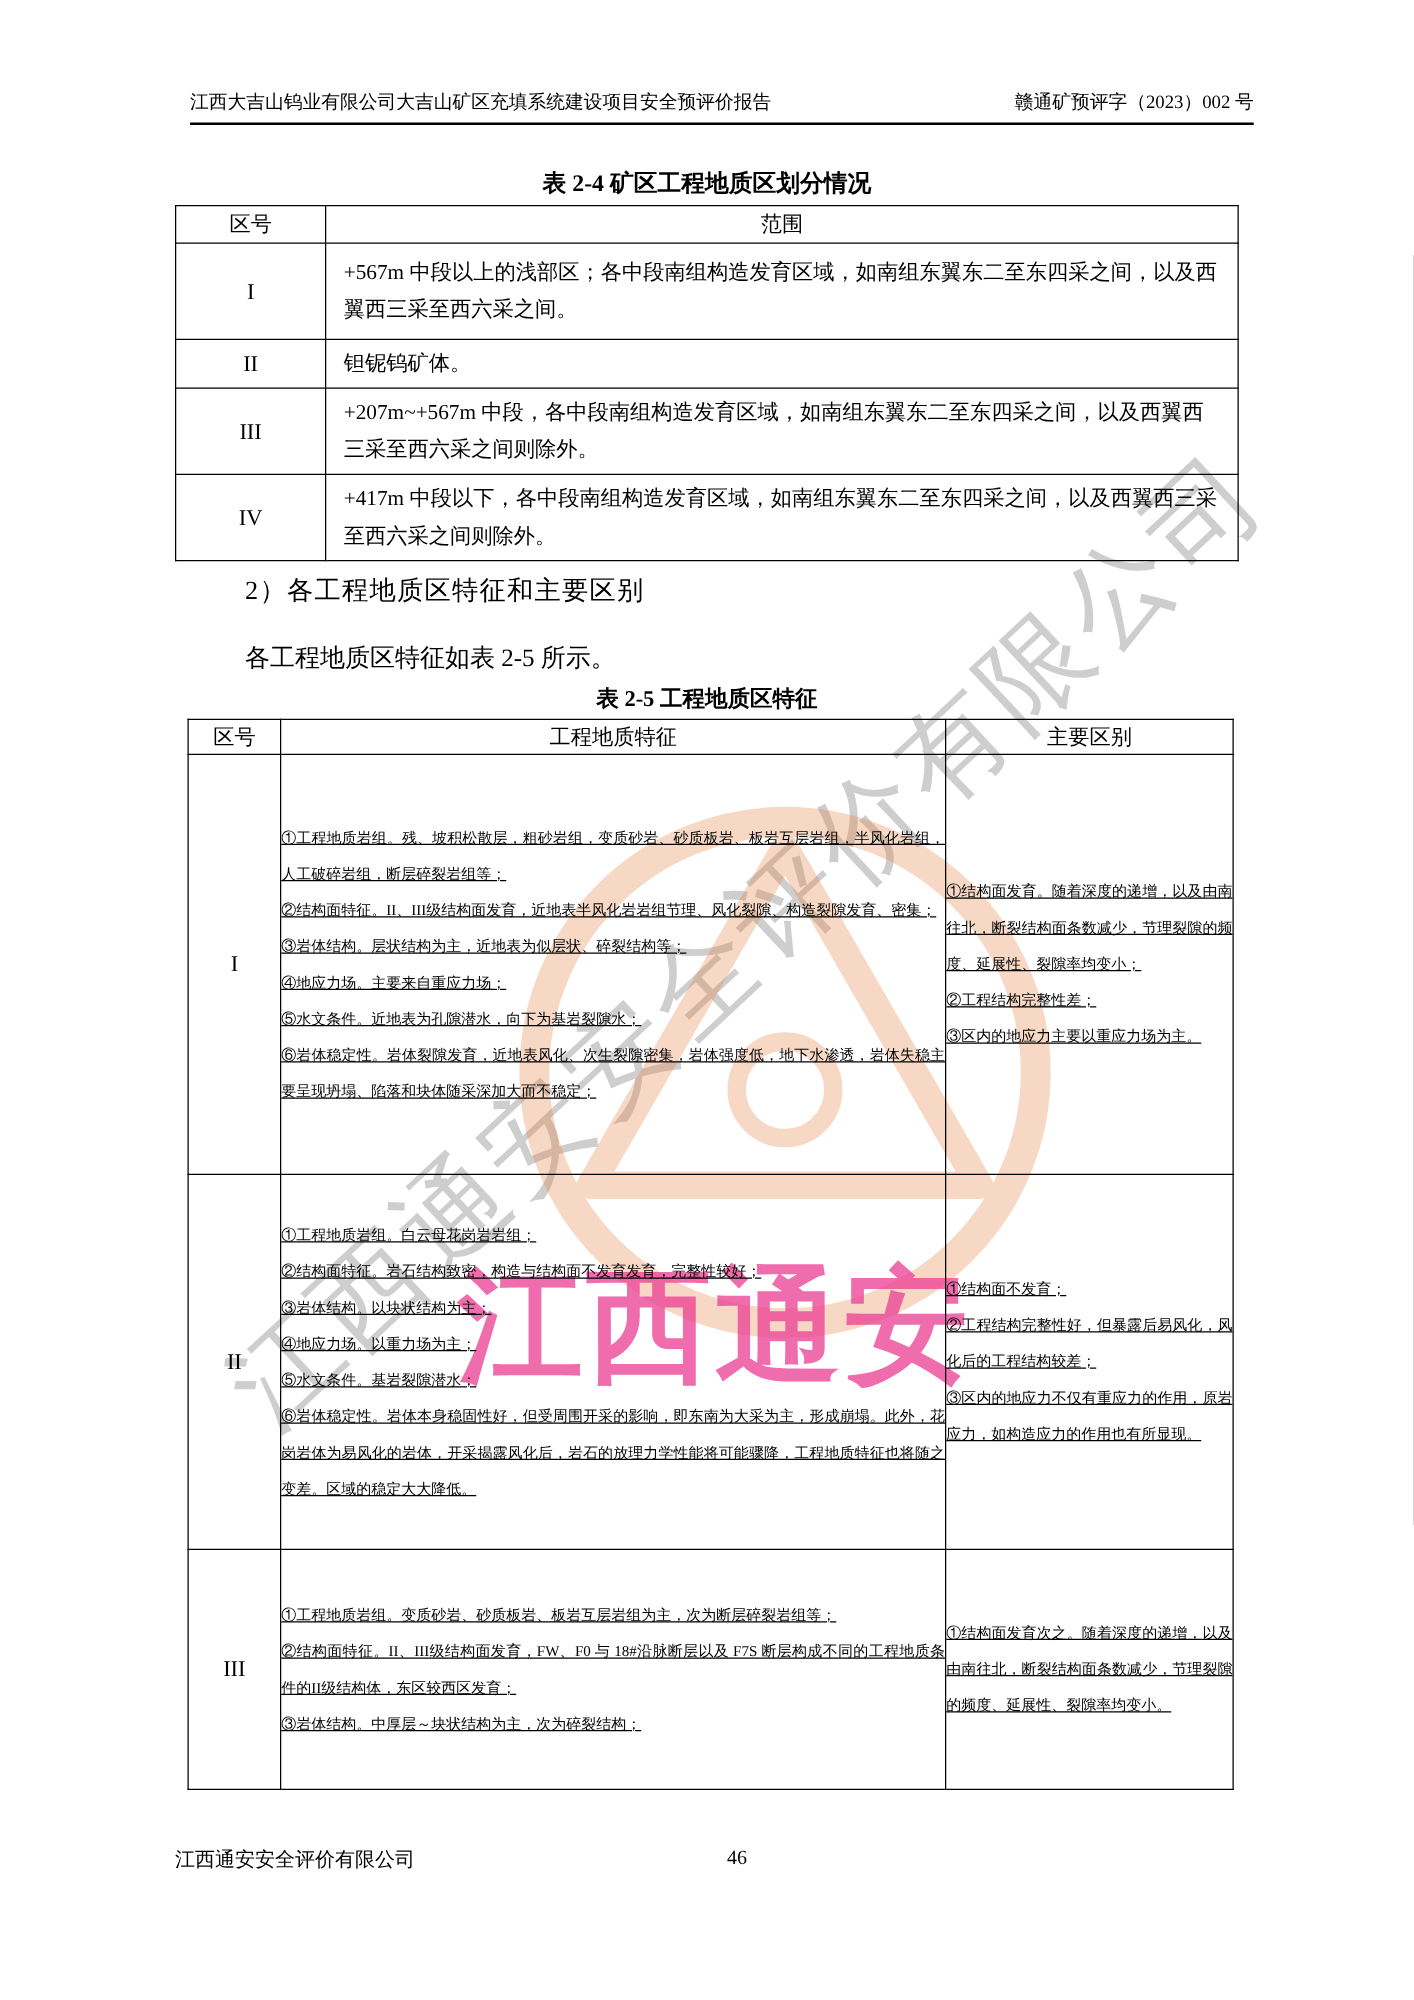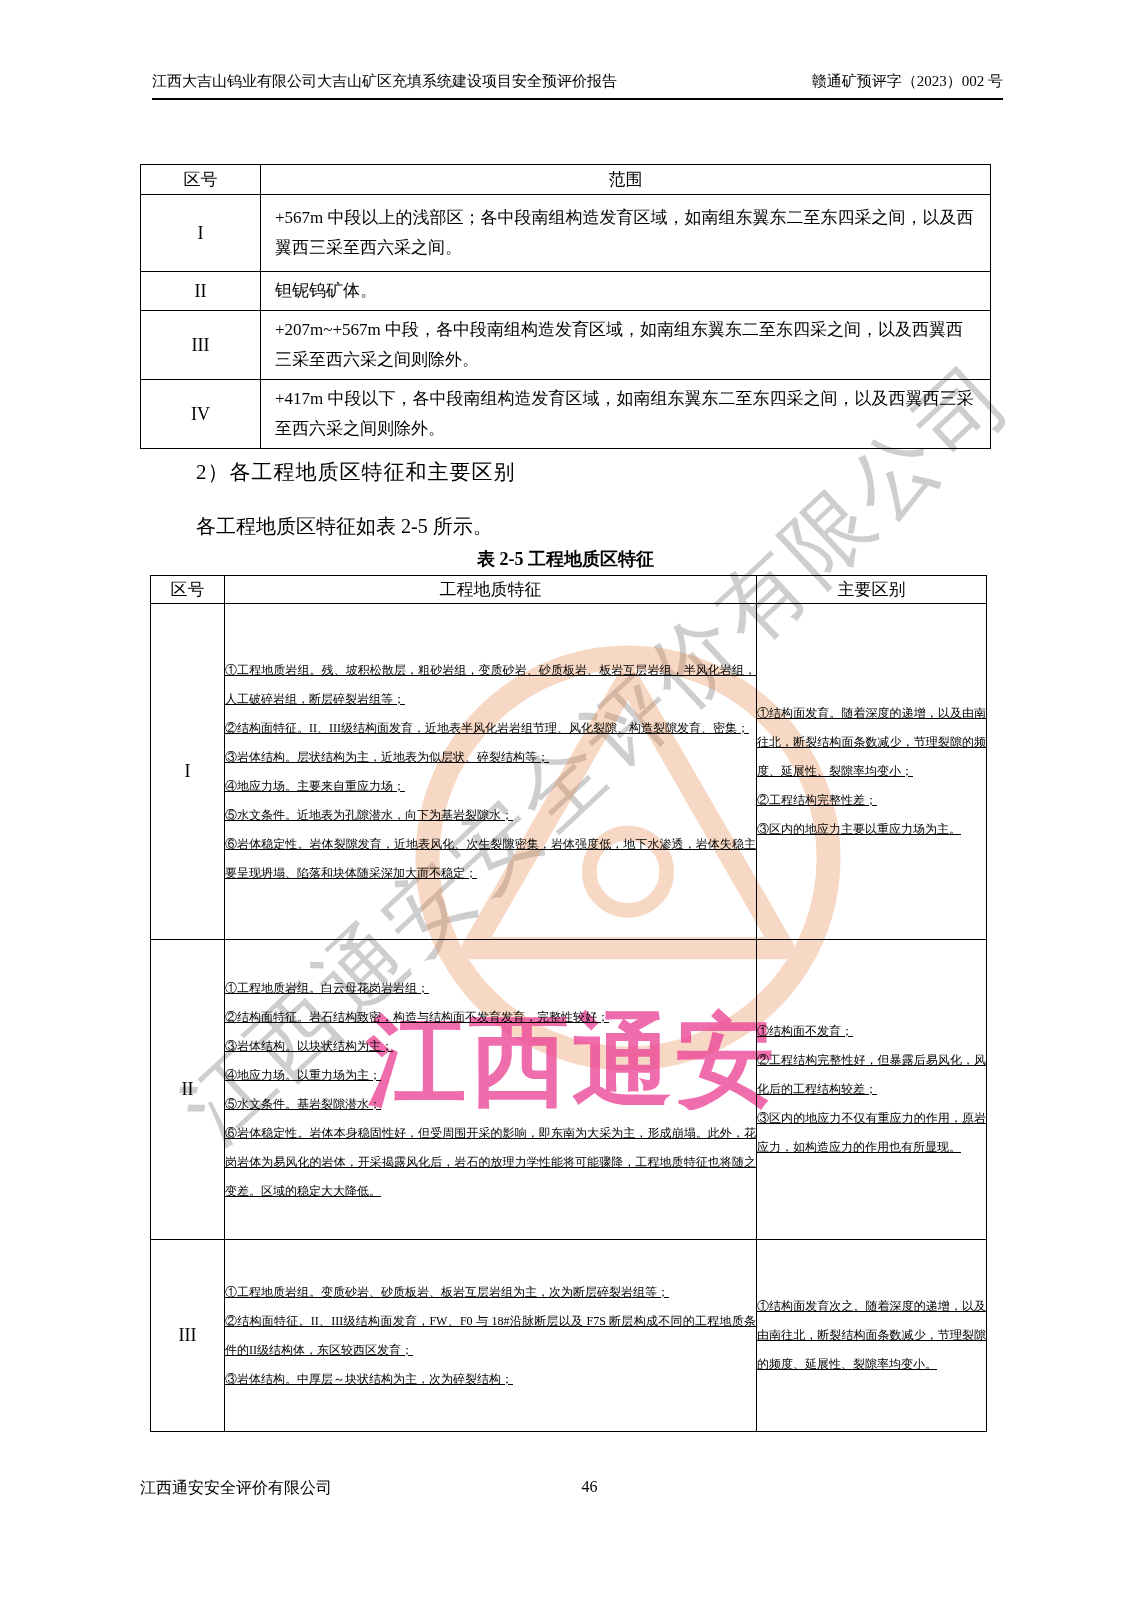--- a/index.html
+++ b/index.html
@@ -77,20 +77,21 @@
     <div class="wm-red">江西通安</div>
   </div>
 
   <div class="content">
 
     <div class="header">
       <span>江西大吉山钨业有限公司大吉山矿区充填系统建设项目安全预评价报告</span>
       <span>赣通矿预评字（2023）002 号</span>
     </div>
 
+    <div class="caption t1-caption">表 2-4 矿区工程地质区划分情况</div>
 
     <table class="t1">
       <thead>
         <tr>
           <th style="width:120px">区号</th>
           <th>范围</th>
         </tr>
       </thead>
       <tbody>
         <tr class="r1">

